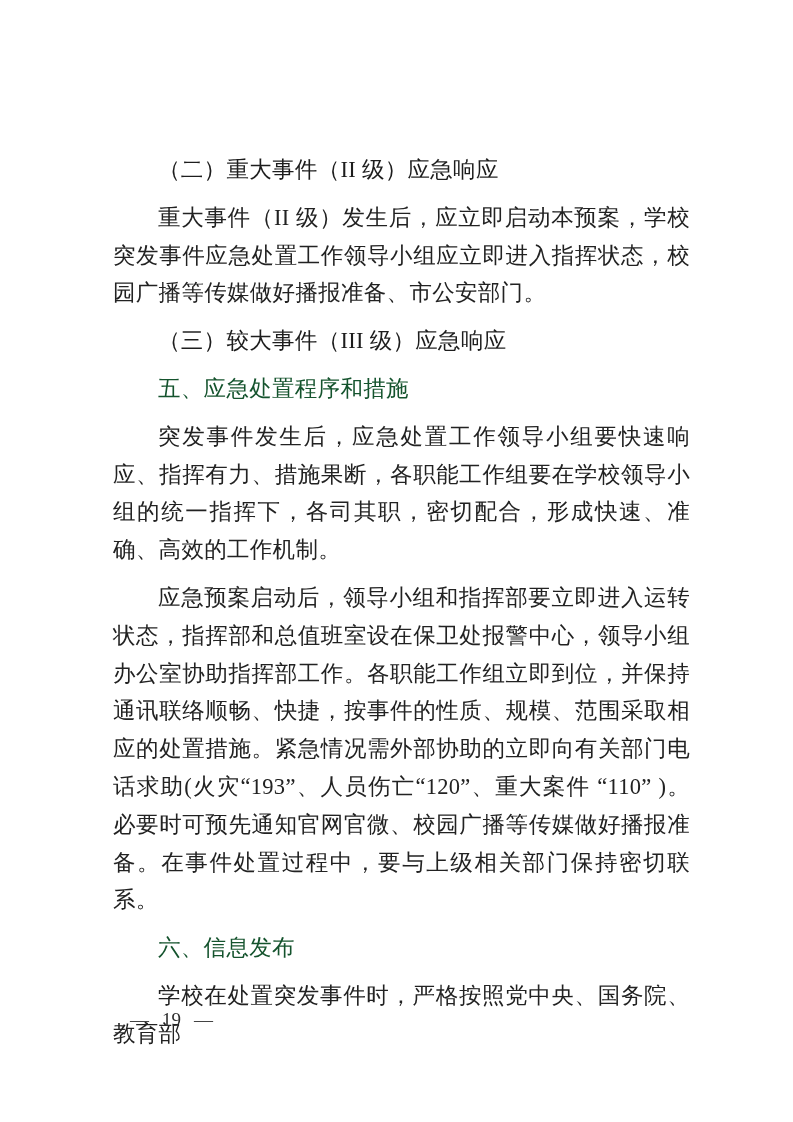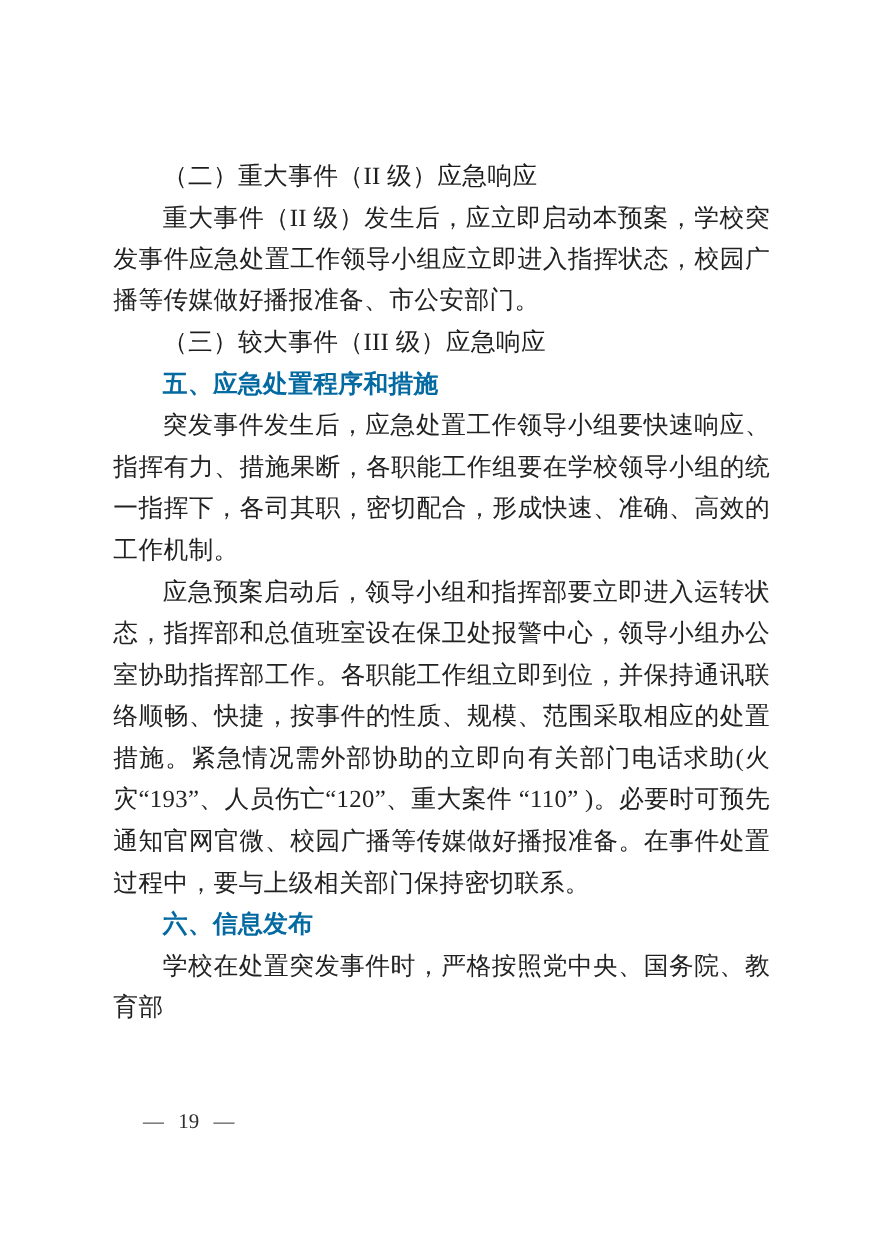--- a/index.html
+++ b/index.html
@@ -15,41 +15,41 @@
     overflow: hidden;
     font-family: "Liberation Serif", "DejaVu Serif", serif;
   }
   .content {
     position: absolute;
     left: 103px;
     top: 141px;
     width: 597px;
   }
   .para, .subheading, .heading-bold {
-    margin: 0;
+    margin: 10px;
     padding: 0;
     font-size: 22.5px;
     line-height: 37.8px;
     letter-spacing: 0.3px;
     text-indent: 2em;
     color: #222222;
   }
   .para {
     text-align: justify;
     text-align-last: left;
     text-justify: inter-ideograph;
   }
   .subheading {
     font-weight: 500;
     color: #1d1d1d;
   }
   .heading-bold {
     font-family: "Liberation Sans", "DejaVu Sans", sans-serif;
-    font-weight: bold;
-    color: #0369a1;
+    font-weight: normal;
+    color: #14532d;
   }
   .footer {
     position: absolute;
     left: 130px;
     top: 1009px;
     display: inline-flex;
     align-items: center;
     gap: 13px;
     font-size: 19px;
     color: #2e2e2e;

